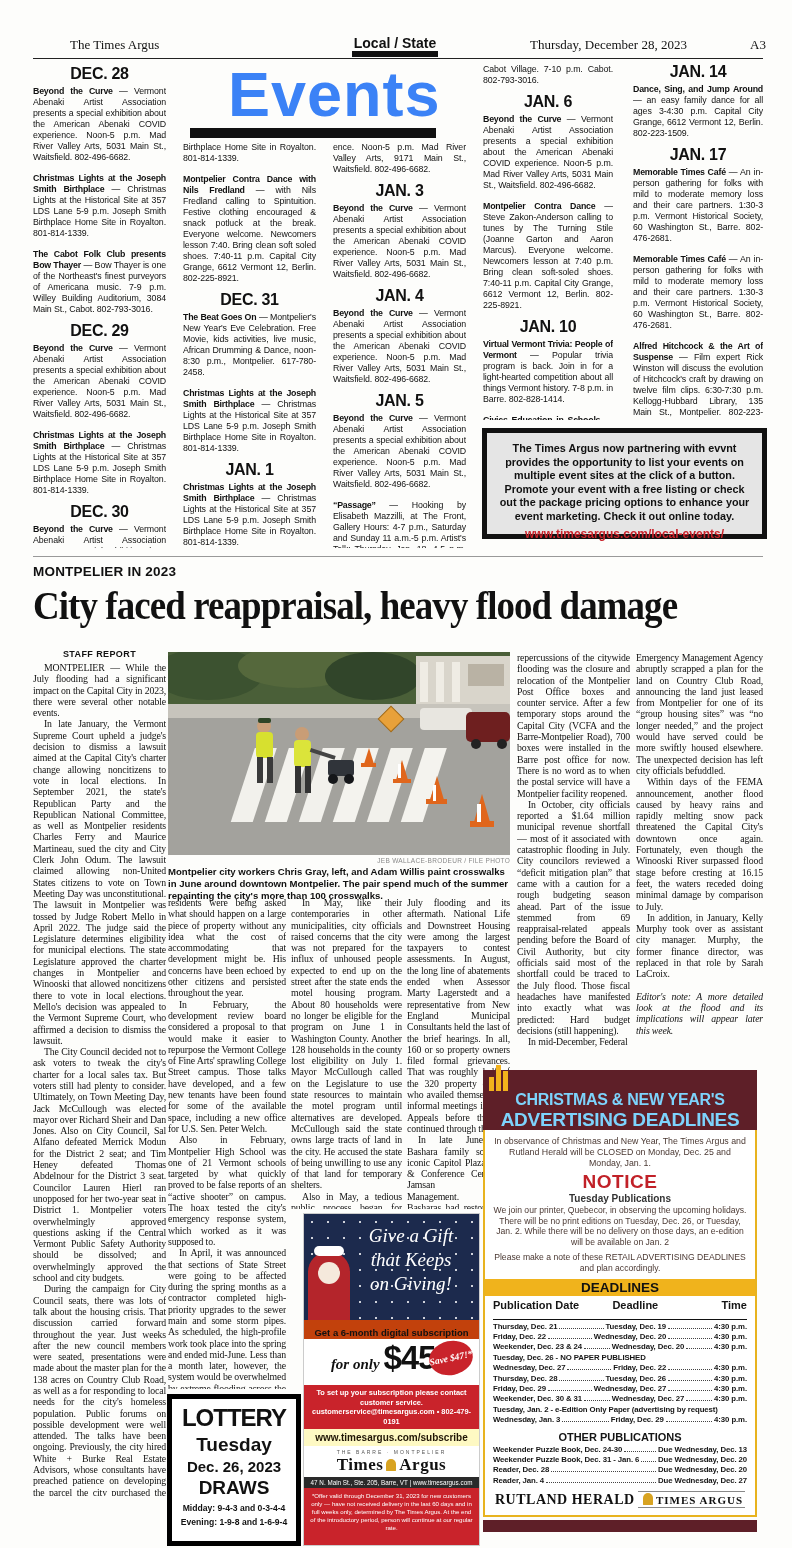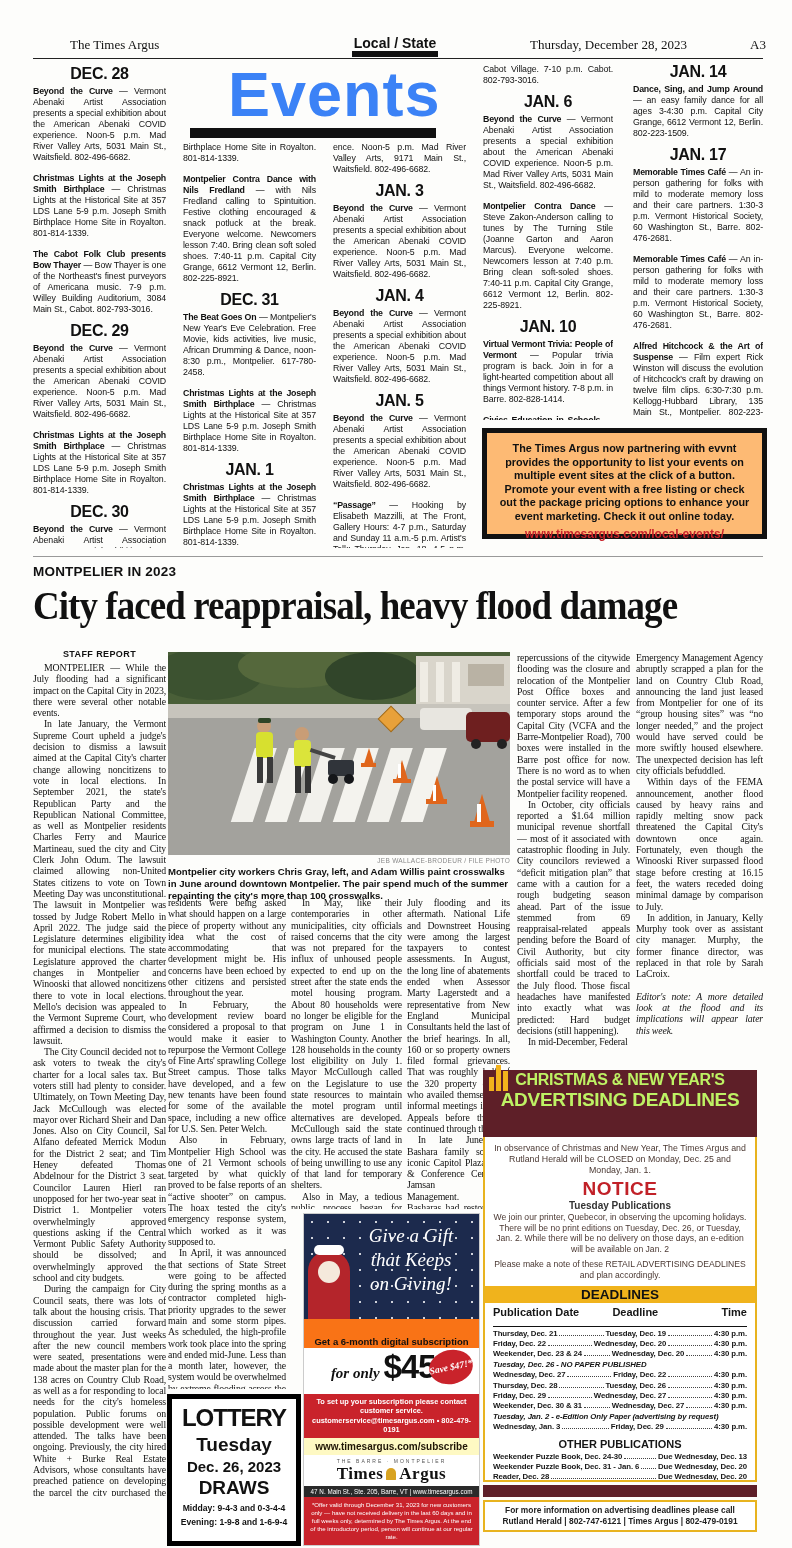--- a/index.html
+++ b/index.html
@@ -25,21 +25,21 @@
   #ecol2{left:183px;top:142px;height:406px;}
   #ecol3{left:333px;top:142px;height:406px;}
   #ecol4{left:483px;top:64px;width:130px;height:356px;}
   #ecol5{left:633px;top:64px;width:130px;height:356px;}
   .eh{font-size:16px;font-weight:bold;text-align:center;margin:9px 0 7px;letter-spacing:-0.3px;}
   .ecol .eh:first-child{margin-top:2px;}
   .ee{margin:0 0 10px;}
   .ee b{letter-spacing:-0.2px;}
 
   .evvnt{position:absolute;left:482px;top:428px;width:285px;height:111px;border:5px solid #111;
-         background:#fdba74;padding:9px 10px 6px;text-align:center;}
+         background:#e5e5e5;padding:9px 10px 6px;text-align:center;}
   .evvnt .tx{font-weight:bold;font-size:10.8px;line-height:13.6px;}
   .evvnt .lk{display:inline-block;margin-top:2px;font-weight:bold;font-size:12px;color:#c9232b;text-decoration:none;}
 
   
   .sec-rule{position:absolute;left:33px;right:29px;top:556px;border-top:1px solid #999;}
   .kicker{position:absolute;left:33px;top:564px;font-size:13.5px;font-weight:bold;letter-spacing:0.2px;}
   .headline{position:absolute;left:33px;top:581px;width:760px;font-family:"Liberation Serif",serif;
             font-size:41px;font-weight:bold;letter-spacing:-1px;white-space:nowrap;
             transform:scaleX(.9);transform-origin:0 0;}
   .byline{position:absolute;left:33px;top:649px;width:133px;text-align:center;
@@ -79,21 +79,21 @@
           color:#fff;overflow:hidden;}
   .ga-script{position:absolute;right:8px;top:10px;width:120px;text-align:center;
              font-family:"Liberation Serif",serif;font-style:italic;font-size:19px;line-height:24px;
              white-space:pre-line;}
   .ga-santa{position:absolute;left:4px;bottom:-6px;width:42px;height:74px;background:#b4252b;
             border-radius:20px 20px 0 0;}
   .ga-santa:before{content:"";position:absolute;left:10px;top:10px;width:22px;height:22px;
             background:#f5e9dc;border-radius:50%;}
   .ga-santa:after{content:"";position:absolute;left:6px;top:-6px;width:30px;height:10px;
             background:#fff;border-radius:5px;}
-  .ga-w1{background:#f97316;text-align:center;font-weight:bold;font-size:9.5px;padding:17px 0 1px;white-space:nowrap;}
+  .ga-w1{background:#c2410c;text-align:center;font-weight:bold;font-size:9.5px;padding:7px 0 1px;white-space:nowrap;}
   .ga-price{position:relative;background:#fff;text-align:center;height:46px;}
   .ga-for{font-family:"Liberation Serif",serif;font-style:italic;font-weight:bold;font-size:15px;}
   .ga-big{font-size:33px;font-weight:800;letter-spacing:-1px;}
   .ga-sup{font-size:15px;font-weight:800;vertical-align:super;}
   .ga-save{position:absolute;right:6px;top:2px;width:44px;height:34px;background:#c9232b;color:#fff;
            border-radius:50%;transform:rotate(-12deg);font-family:"Liberation Serif",serif;
            font-style:italic;font-size:9.5px;line-height:34px;font-weight:bold;}
   .ga-red{background:#c9232b;color:#fff;text-align:center;font-weight:bold;font-size:7.4px;
           line-height:9.6px;padding:3px 2px;}
   .ga-gold{background:#fef9c3;color:#201505;text-align:center;font-weight:bold;font-size:10px;padding:3px 0;}
@@ -101,21 +101,21 @@
   .ga-lg-top{font-size:5px;letter-spacing:2px;color:#555;}
   .ga-lg-main{font-family:"Liberation Serif",serif;font-weight:bold;font-size:17px;letter-spacing:0.5px;}
   .dome{display:inline-block;width:10px;height:12px;background:#d8a321;border-radius:6px 6px 1px 1px;
         vertical-align:-1px;margin:0 3px;}
   .ga-addr{background:#2a2a2a;color:#fff;text-align:center;font-size:6.3px;padding:2px 0;}
   .ga-fine{flex:1;background:#c9232b;color:#fff;font-size:6.1px;line-height:8px;padding:4px 6px;
            text-align:center;}
 
   
   .ad{position:absolute;left:483px;top:1070px;width:274px;height:462px;display:flex;flex-direction:column;}
-  .ad-head{position:relative;height:67px;background:#5e1f28;color:#bef264;text-align:center;padding-top:1px;}
+  .ad-head{position:relative;height:60px;background:#5e1f28;color:#7dd3fc;text-align:center;padding-top:21px;}
   .ad-h1{font-size:16px;font-weight:800;letter-spacing:-0.3px;line-height:18px;}
   .ad-h2{font-size:19px;font-weight:800;letter-spacing:-0.3px;line-height:21px;}
   .ad-deco{position:absolute;left:6px;top:-5px;width:22px;height:26px;}
   .ad-deco i{position:absolute;bottom:0;width:5px;background:#f2b21c;}
   .ad-deco i:nth-child(1){left:0;height:14px;}
   .ad-deco i:nth-child(2){left:7px;height:26px;}
   .ad-deco i:nth-child(3){left:14px;height:20px;}
   .ad-body{flex:1;border:2px solid #e8b31f;border-top:none;background:#fff;overflow:hidden;
            padding:5px 8px 0;color:#4a3832;text-align:center;}
   .ad-obs{font-size:8.8px;line-height:11px;margin:1px 0 3px;}
@@ -125,21 +125,21 @@
   .ad-band{background:#f0b31c;color:#111;font-weight:800;font-size:13.5px;margin:2px -8px 3px;padding:1px 0;}
   .dl{color:#151515;text-align:left;}
   .dl-hd{display:flex;font-size:11px;font-weight:bold;border-bottom:1.5px solid #111;
          padding-bottom:8px;margin-bottom:2px;}
   .dl-hd span:nth-child(1){width:47%;}
   .dl-hd span:nth-child(2){flex:1;}
   .dl-hd span:nth-child(3){text-align:right;}
   .dl-row{display:flex;align-items:baseline;font-size:7.8px;font-weight:bold;line-height:10.4px;
           letter-spacing:-0.1px;white-space:nowrap;}
   .dl-row .lead{flex:1;border-bottom:1.3px dotted #444;margin:0 2px 2px;min-width:6px;}
-  .dl-row.special{display:block;font-style:italic;}
+  .dl-row.special{display:block;}
   .ad-op{font-size:11px;font-weight:800;color:#151515;margin:5px 0 2px;text-align:center;}
   .ad-logos{display:flex;justify-content:space-between;align-items:center;margin-top:5px;padding:0 2px;}
   .lg-rh{font-family:"Liberation Serif",serif;font-weight:bold;font-size:14px;letter-spacing:0.5px;color:#111;}
   .lg-ta{font-family:"Liberation Serif",serif;font-weight:bold;font-size:11px;letter-spacing:1px;color:#111;
          border-top:1px solid #888;border-bottom:1px solid #888;padding:1px 2px;}
   .ad-bar{height:12px;background:#5e1f28;margin-top:3px;}
   .ad-foot{border:2px solid #e8b31f;background:#fff;margin-top:3px;text-align:center;
            font-size:8.4px;font-weight:bold;line-height:11px;padding:3px 2px;color:#222;}
 </style>
 </head>
@@ -450,19 +450,15 @@
               <span data-name="due-date">Due Wednesday, Dec. 27</span>
             </div>
           </div>
       </div>
       <div class="ad-logos" data-name="publisher-logos">
         <span class="lg-rh" data-name="rutland-herald-logo">RUTLAND HERALD</span>
         <span class="lg-ta" data-name="times-argus-small-logo"><span class="dome" data-name="dome-icon"></span><span>TIMES ARGUS</span></span>
       </div>
     </div>
     <div class="ad-bar" data-name="deadlines-ad-maroon-bar"></div>
-    <div class="ad-foot" data-name="deadlines-ad-footer">
-      <div data-name="footer-line-1">For more information on advertising deadlines please call</div>
-      <div data-name="footer-line-2">Rutland Herald | 802-747-6121 | Times Argus | 802-479-0191</div>
-    </div>
   </div>
 
 </div>
 
 </body></html>

